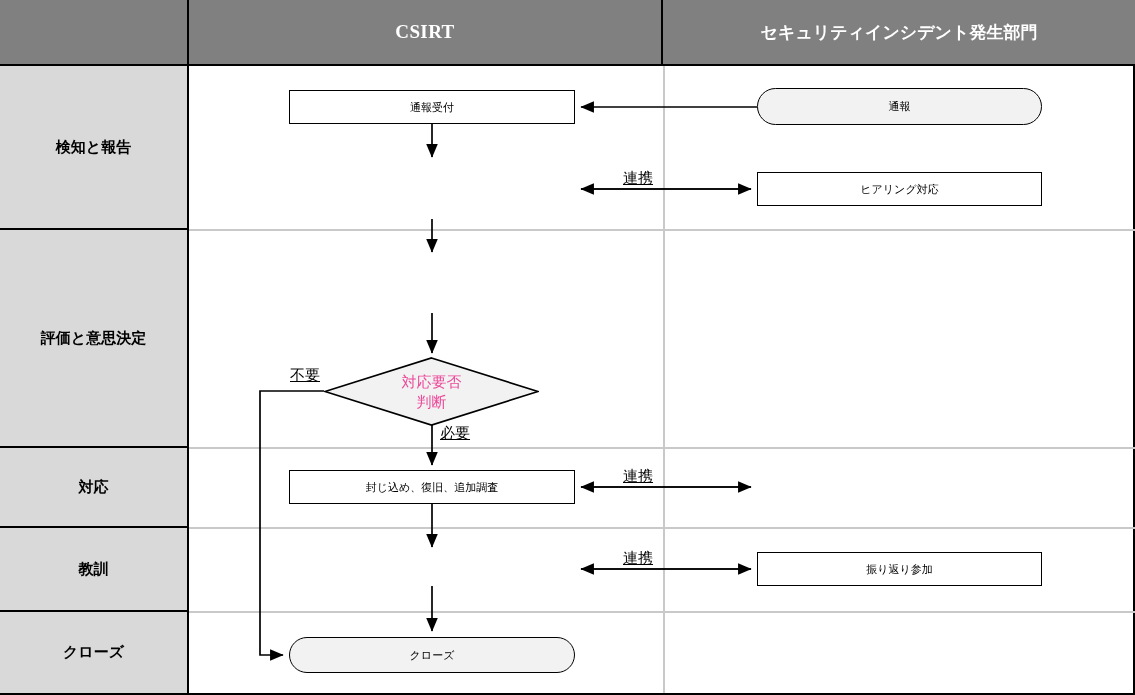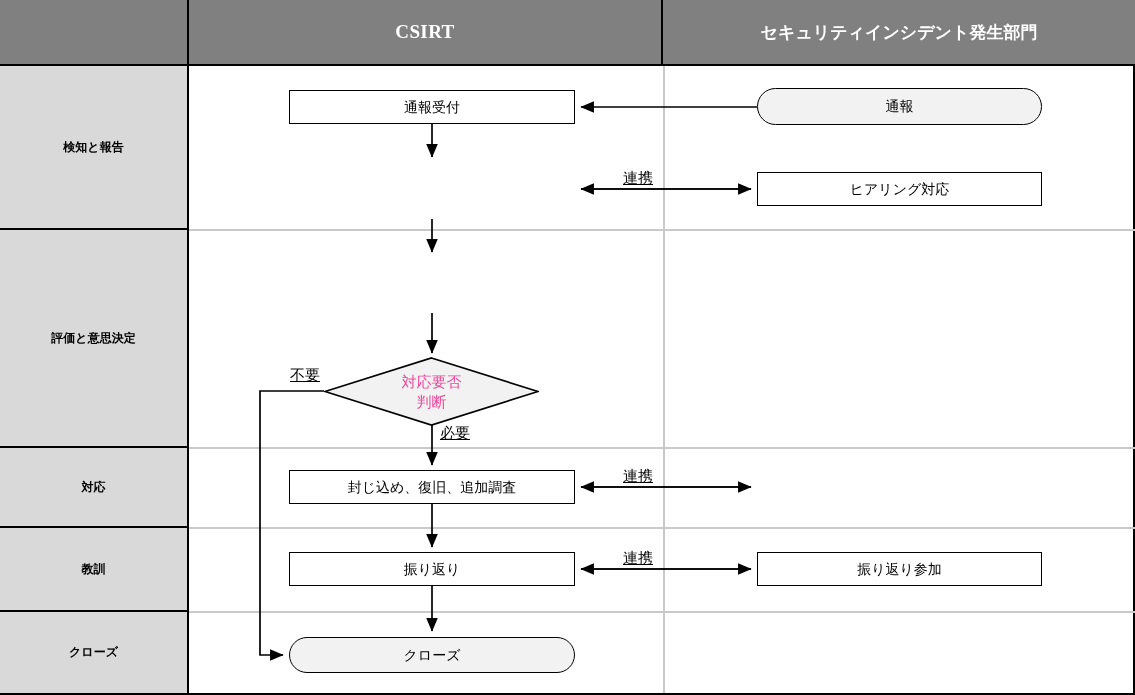--- a/index.html
+++ b/index.html
@@ -37,41 +37,41 @@
                 font-size: 19px; letter-spacing: .4px; }
   .hdr-dept   { left: 663px; width: 472px; font-size: 17px; }
 
   
   .lanecol {
     position: absolute; left: 0; width: 189px;
     background: #d9d9d9;
     border-right: 2px solid #000;
     border-bottom: 2px solid #000;
     display: flex; align-items: center; justify-content: center;
-    font-weight: bold; font-size: 12px; color: #000;
+    font-weight: bold; font-size: 15px; color: #000;
   }
   .lanecol.last { border-bottom: none; }
 
   
   .rowsep {
     position: absolute; left: 189px; width: 946px; height: 2px;
     background: #c9c9c9;
   }
   
   .colsep {
     position: absolute; left: 663px; top: 66px; width: 2px; height: 627px;
     background: #c9c9c9;
   }
 
   
   .node {
     position: absolute;
     display: flex; align-items: center; justify-content: center;
     text-align: center;
-    font-size: 14px; line-height: 1.32; color: #000;
+    font-size: 11px; line-height: 1.32; color: #000;
     background: #ffffff;
     border: 1.6px solid #000;
     white-space: pre-line;
   }
   .node.pill {
     background: #f2f2f2;
     border-radius: 999px;
     border: 1.6px solid #000;
   }
   .diamond {
@@ -179,23 +179,20 @@
       <polygon points="107.5,1 214,34.5 107.5,68 1,34.5" fill="#f2f2f2" stroke="#000" stroke-width="1.7"></polygon>
     </svg>
     <div class="dlabel">対応要否
 判断</div>
   </div>
 
   <div class="node" style="left:289px;top:470px;width:286px;height:34px;">
     <span>封じ込め、復旧、追加調査</span>
   </div>
 
-  <div class="node" style="left:289px;top:552px;width:286px;height:34px;">
-    <span>振り返り</span>
-  </div>
 
   <div class="node pill" style="left:289px;top:637px;width:286px;height:36px;">
     <span>クローズ</span>
   </div>
 
   <div class="node pill" style="left:757px;top:88px;width:285px;height:37px;">
     <span>通報</span>
   </div>
 
   <div class="node" style="left:757px;top:172px;width:285px;height:34px;">

